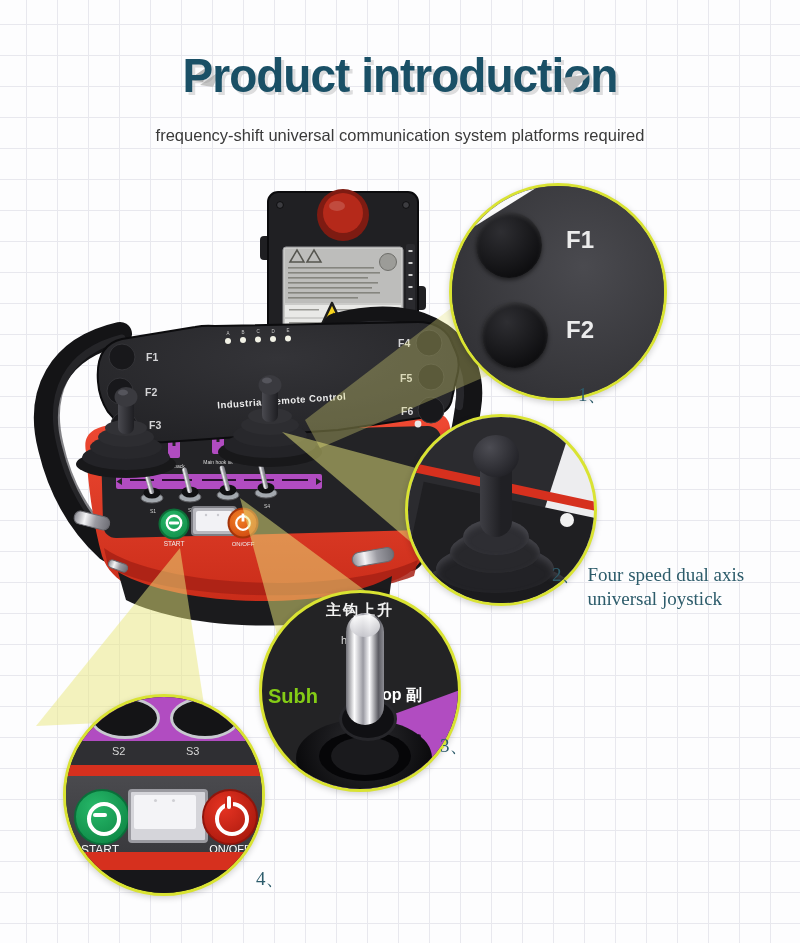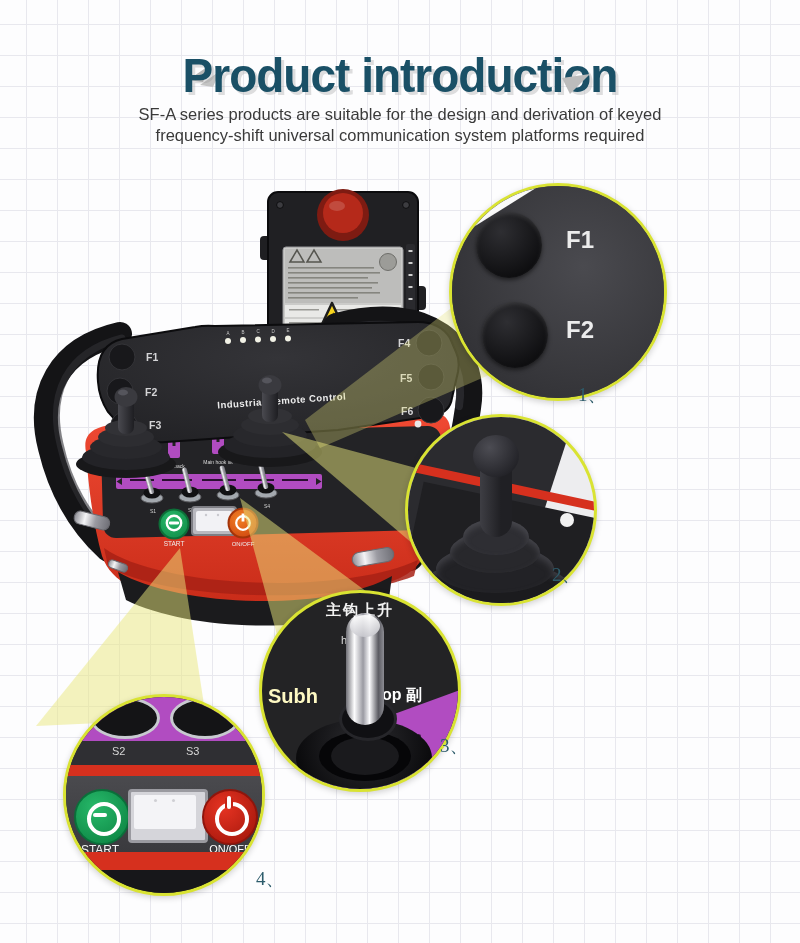--- a/index.html
+++ b/index.html
@@ -43,21 +43,21 @@
 
   <svg class="wing" style="left:186px;top:62px" width="40" height="30">
     <polygon points="2,18 24,3 17,20" fill="#b6b6b6"></polygon>
     <polygon points="14,23 34,9 27,25" fill="#c4c4c4"></polygon>
   </svg>
   <div class="page-title">Product introduction</div>
   <svg class="wing" style="left:560px;top:72px" width="40" height="30">
     <polygon points="2,6 30,2 10,22" fill="#bcbcbc"></polygon>
   </svg>
   <div class="subtitle">
-    <span>SF-A series products are suitable for the design and derivation of keyed</span><br>
+    <br>
     <span>frequency-shift universal communication system platforms required</span><br>
   </div>
 
   <svg id="scene" width="800" height="943" viewBox="0 0 800 943">
     <defs>
       <linearGradient id="gradRed" x1="0" y1="0" x2="0" y2="1">
         <stop offset="0" stop-color="#f04a33"></stop>
           <stop offset="1" stop-color="#c92c19"></stop>
       </linearGradient>
       <linearGradient id="chrome" x1="0" y1="0" x2="1" y2="0">
@@ -337,21 +337,21 @@
     <div class="circ" style="left:55px;top:102px;width:66px;height:36px;background:#2e2e33;box-shadow:inset 0 4px 6px #48484e"></div>
     <div class="abs" style="left:72px;top:34px;width:32px;height:86px;border-radius:16px;background:linear-gradient(90deg,#3e3e44,#202024 65%)"></div>
     <div class="circ" style="left:65px;top:18px;width:46px;height:42px;background:radial-gradient(circle at 36% 30%,#4c4c53,#222227 78%)"></div>
   </div>
 
   <div class="callout" style="left:259px;top:590px;width:196px;height:196px;background:#232325">
     <div class="abs" style="left:58px;top:118px;width:190px;height:140px;background:#b14cc1;transform:rotate(-20deg)"></div>
     <div class="c3-cn" style="top:8px;font-size:15px;letter-spacing:2px">主钩上升</div>
     <div class="c3-cn" style="top:27px;font-size:11px;color:#dedede;font-weight:normal">Main</div>
     <div class="c3-cn" style="top:41px;font-size:11px;color:#dedede;font-weight:normal">hook lift</div>
-    <div class="abs" style="left:6px;top:92px;font-size:20px;font-weight:bold;color:#fef9c3">Subh</div>
+    <div class="abs" style="left:6px;top:92px;font-size:20px;font-weight:bold;color:#84cc16">Subh</div>
     <div class="abs" style="left:104px;top:92px;font-size:16px;font-weight:bold;color:#ffffff">drop 副</div>
     <div class="abs" style="left:150px;top:138px;font-size:16px;font-weight:bold;color:#25102a;transform:rotate(16deg)">A</div>
     <div class="abs" style="left:140px;top:170px;font-size:15px;font-weight:bold;color:#25102a;transform:rotate(16deg)">A</div>
     <div class="circ" style="left:40px;top:166px;width:126px;height:46px;background:linear-gradient(#dcdce0,#8f8f96)"></div>
     <div class="circ" style="left:34px;top:126px;width:136px;height:78px;background:radial-gradient(circle at 50% 32%,#2d2d31,#0b0b0d 78%)"></div>
     <div class="circ" style="left:57px;top:138px;width:92px;height:50px;background:#060608"></div>
     <div class="circ" style="left:69px;top:144px;width:68px;height:38px;background:#1a1a1d"></div>
     <div class="circ" style="left:77px;top:104px;width:52px;height:38px;background:#101013;border:3px solid #26262a"></div>
     <div class="abs" style="left:84px;top:20px;width:38px;height:112px;border-radius:19px;background:linear-gradient(90deg,#6f6f76 0%,#fdfdfe 22%,#9a9aa2 45%,#fcfcfe 62%,#5b5b62 85%,#8c8c93 100%)"></div>
     <div class="circ" style="left:88px;top:22px;width:30px;height:22px;background:linear-gradient(#ffffff,#c9c9cf);opacity:.9"></div>
@@ -381,20 +381,24 @@
     <div class="abs" style="left:132px;top:146px;width:64px;text-align:center;font-size:11px;color:#fff">ON/OFF</div>
     <div class="abs" style="left:0;top:155px;width:196px;height:18px;background:#d6301e"></div>
     <div class="abs" style="left:0;top:173px;width:196px;height:23px;background:#17171a"></div>
   </div>
 
   <div class="ann" style="left:578px;top:383px">
     <span class="ann-num">1、</span>
   </div>
   <div class="ann" style="left:552px;top:563px">
     <span class="ann-num">2、</span>
+    <span class="ann-text">
+      <span>Four speed dual axis</span><br>
+      <span>universal joystick</span>
+    </span>
   </div>
   <div class="ann" style="left:440px;top:734px">
     <span class="ann-num">3、</span>
   </div>
   <div class="ann" style="left:256px;top:867px">
     <span class="ann-num">4、</span>
   </div>
 
 </div>
 

